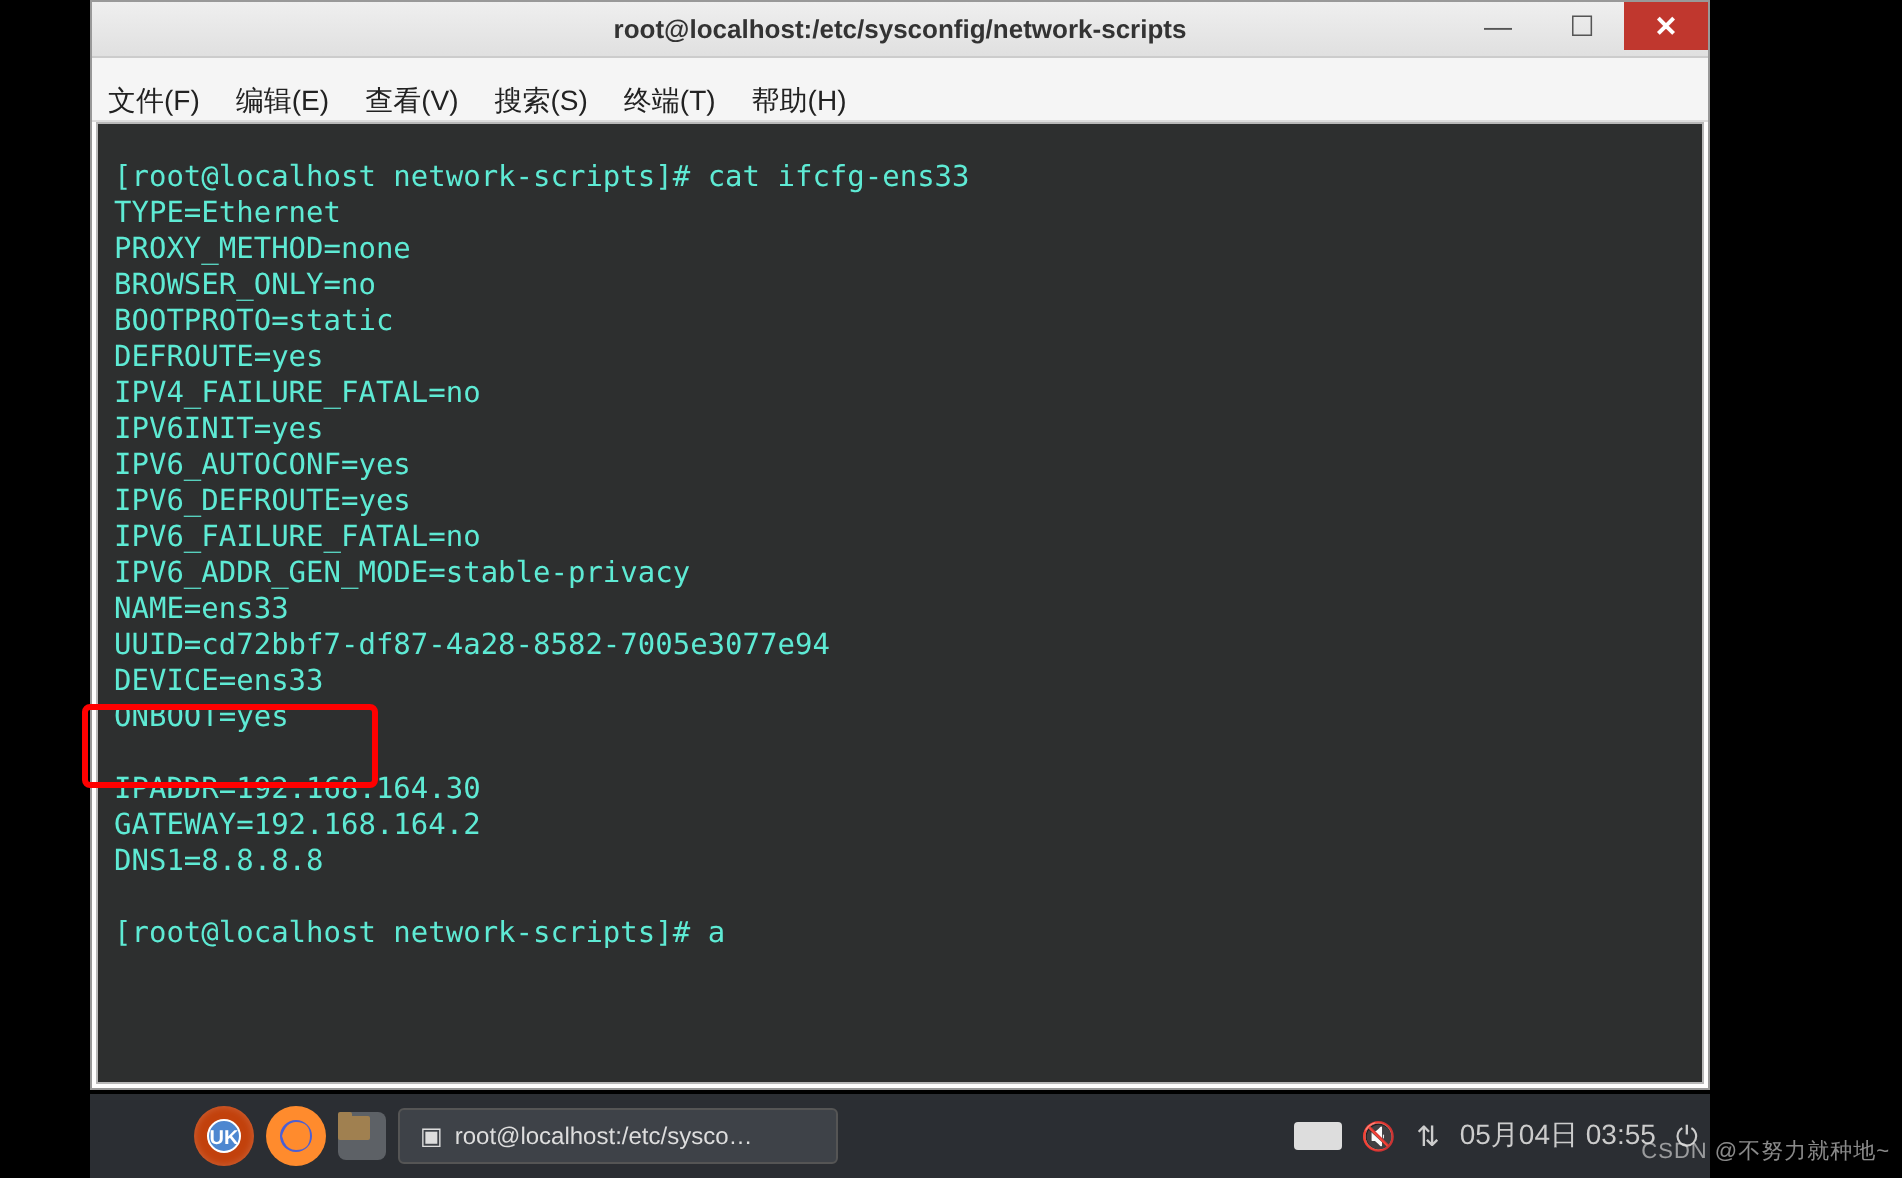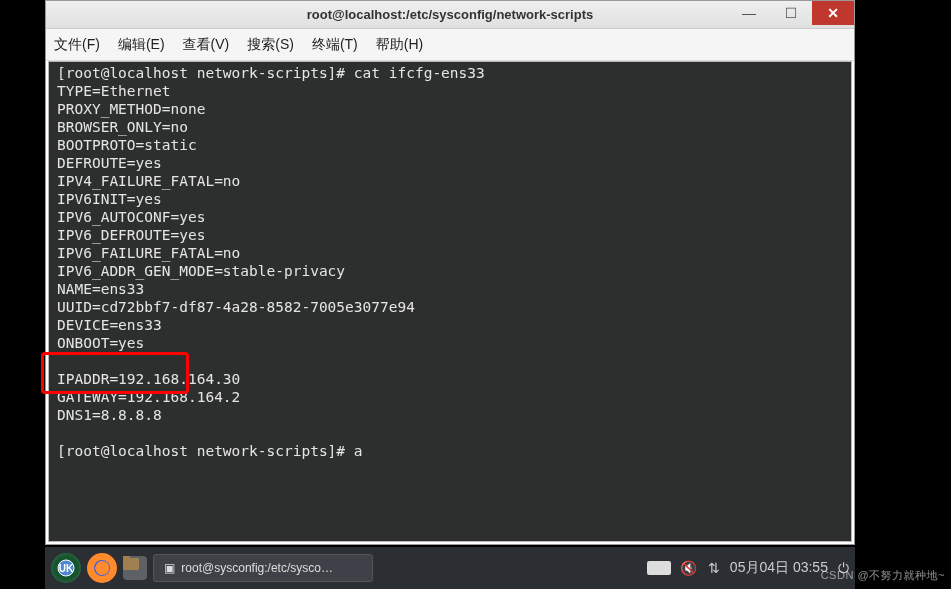--- a/index.html
+++ b/index.html
@@ -55,36 +55,36 @@
     }
     .win-btn.close {
       background: #c0372e;
       color: #fff;
       font-weight: bold;
     }
     .menubar {
       height: 32px;
       background: #f5f5f5;
       display: flex;
-      align-items: center;
+      align-items: flex-end;
       padding: 0 8px;
       gap: 18px;
       border-bottom: 1px solid #ddd;
       font-size: 14px;
       color: #222;
     }
     .menu-item { cursor: pointer; }
     .terminal-body {
       flex: 1;
       background: #2d2f2f;
-      padding: 2px 8px;
+      padding: 18px 8px;
       font-family: "DejaVu Sans Mono", Consolas, monospace;
       font-size: 14.5px;
       line-height: 18px;
-      color: #e5e5e5;
+      color: #5eead4;
       white-space: pre;
       position: relative;
       border: 1px solid #b8b8b8;
       margin: 0 2px 2px 2px;
     }
     .highlight-box {
       position: absolute;
       border: 3px solid #ff0000;
       border-radius: 4px;
       pointer-events: none;
@@ -105,21 +105,21 @@
     }
     .tb-icon {
       width: 30px;
       height: 30px;
       border-radius: 50%;
       display: flex;
       align-items: center;
       justify-content: center;
       font-size: 16px;
     }
-    .tb-launcher { background: #14532d; box-shadow: inset 0 0 4px #fff3; }
+    .tb-launcher { background: #c2410c; box-shadow: inset 0 0 4px #fff3; margin-left: 46px; }
     .tb-firefox { background: #ff8b2d; }
     .tb-files { background: #5d6166; border-radius: 4px; width: 24px; height: 24px; }
     .tb-task {
       background: #3e4248;
       border: 1px solid #555;
       border-radius: 3px;
       height: 28px;
       padding: 0 10px;
       display: flex;
       align-items: center;
@@ -204,21 +204,21 @@
       </svg>
   </div>
   <div class="tb-files">
     <svg width="16" height="14" viewBox="0 0 16 14">
         <rect x="0" y="2" width="16" height="12" rx="1" fill="#a08050"></rect>
         <rect x="0" y="0" width="7" height="4" rx="1" fill="#a08050"></rect>
       </svg>
   </div>
   <div class="tb-task">
     <span>▣</span>
-    <span>root@sysconfig:/etc/sysco…</span>
+    <span>root@localhost:/etc/sysco…</span>
   </div>
   <div class="tb-spacer"></div>
   <div class="tb-tray">
     <div class="keyb-indicator"></div>
     <span class="tray-icon">🔇</span>
     <span class="tray-icon">⇅</span>
     <span class="tray-icon">05月04日 03:55</span>
     <span class="tray-icon">⏻</span>
   </div>
 </div>

